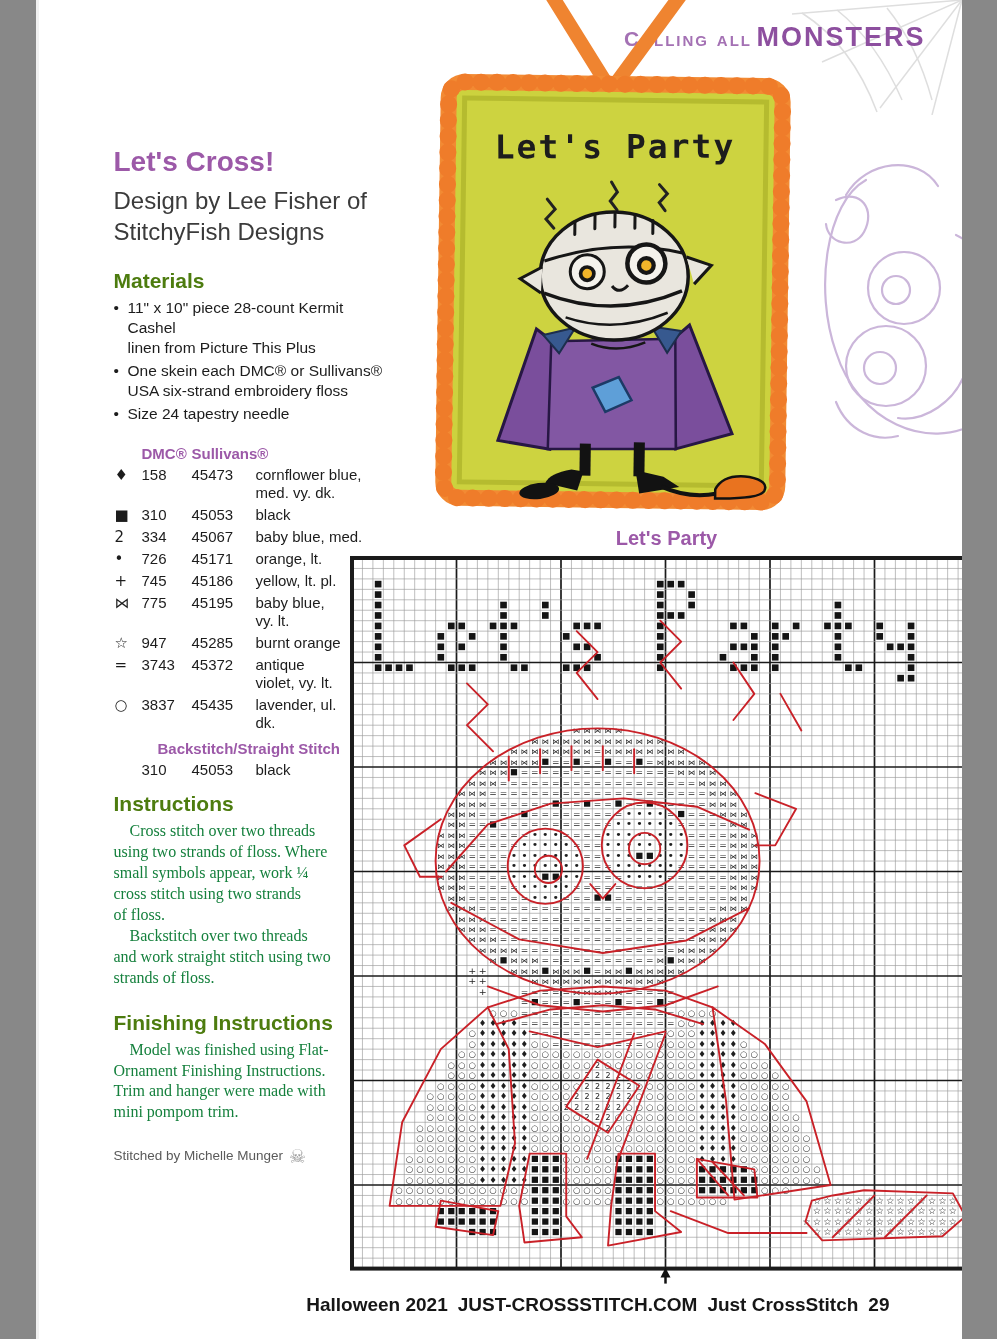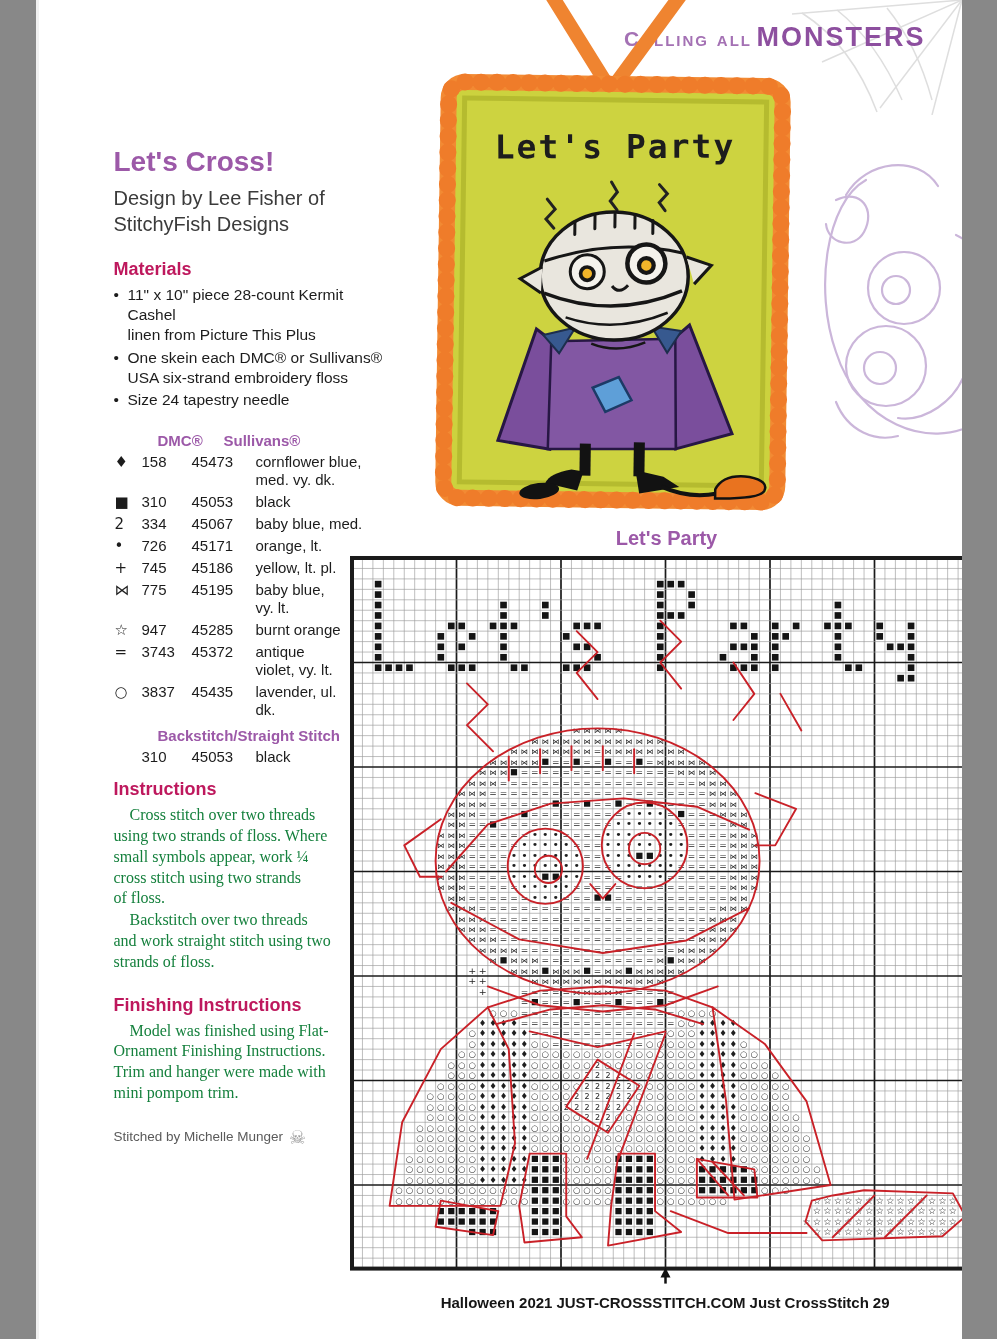--- a/index.html
+++ b/index.html
@@ -13,32 +13,32 @@
 
   
   #masthead { position:absolute; top:22px; right:36px; text-align:right; }
   #masthead .calling { color:#a471b4; font-size:21px; font-weight:bold; letter-spacing:2px; font-variant:small-caps; }
   #masthead .monsters { color:#8d4f9f; font-size:27px; font-weight:bold; letter-spacing:2px; }
   #web-svg { position:absolute; top:0; right:0; }
 
   
   #left-col { position:absolute; left:78px; top:146px; width:272px; }
   .art-title { color:#9c59a8; font-size:28px; font-weight:bold; margin-bottom:8px; }
-  .byline { font-size:20px; color:#3b3b3b; line-height:1.28; margin-bottom:22px; }
+  .byline { font-size:24px; color:#3b3b3b; line-height:1.28; margin-bottom:22px; }
   .spec-line { font-size:16px; margin-bottom:3px; }
   .spec-label { color:#9c59a8; font-weight:bold; }
   .specs { margin-bottom:26px; }
-  .sect-head { color:#be185d; font-size:18px; font-weight:bold; margin-bottom:5px; }
+  .sect-head { color:#4d7c0f; font-size:21px; font-weight:bold; margin-bottom:5px; }
   .mat-item { font-size:15.5px; line-height:1.28; margin-bottom:3px; display:flex; }
   .mat-item .bullet { width:14px; flex:none; }
   #materials { margin-bottom:22px; }
 
   
   #threads { font-size:15px; margin-bottom:14px; }
-  .th-head { display:grid; grid-template-columns:28px 50px 64px 1fr; font-weight:bold; color:#9c59a8; margin-bottom:4px;gap:16px; }
+  .th-head { display:grid; grid-template-columns:28px 50px 64px 1fr; font-weight:bold; color:#9c59a8; margin-bottom:4px; }
   .th-row { display:grid; grid-template-columns:28px 50px 64px 1fr; line-height:1.2; margin-bottom:4px; }
   .th-sym { text-align:left; padding-left:1px; font-family:"DejaVu Sans", sans-serif; }
   .bs-head { color:#9c59a8; font-weight:bold; font-size:15px; margin:8px 0 4px 44px; }
   .bs-row { display:grid; grid-template-columns:28px 50px 64px 1fr; align-items:center; }
   .bs-swatch { width:22px; height:3px; background:#a23540; }
 
   
   .body-serif { font-family:"Liberation Serif", serif; font-size:16px; line-height:1.3; color:#15803d; }
   .body-serif p { text-indent:16px; white-space:pre-line; margin-bottom:1px; }
   #instructions { margin-bottom:22px; margin-top:8px; }
@@ -51,22 +51,22 @@
 
   
   #chart-title { position:absolute; left:316px; top:527px; width:630px; text-align:center;
     color:#9c59a8; font-size:20px; font-weight:bold; }
   #chart-wrap { position:absolute; left:300px; top:542px; }
 
   
   #doodle { position:absolute; left:770px; top:140px; }
 
   
-  #footer { position:absolute; top:1294px; right:72px; display:flex; gap:4px;
-    font-weight:bold; font-size:15px; color:#161616; }
+  #footer { position:absolute; top:1294px; right:72px; display:flex; gap:10px;
+    font-weight:bold; font-size:19px; color:#161616; }
 
   .edge { position:absolute; left:0; top:0; width:3px; height:1339px; background:#f1f1f1; }
 </style>
 </head>
 <body>
 
 <div id="page">
   <div class="edge"></div>
 
   <svg id="web-svg" width="180" height="115" viewBox="0 0 180 115">

